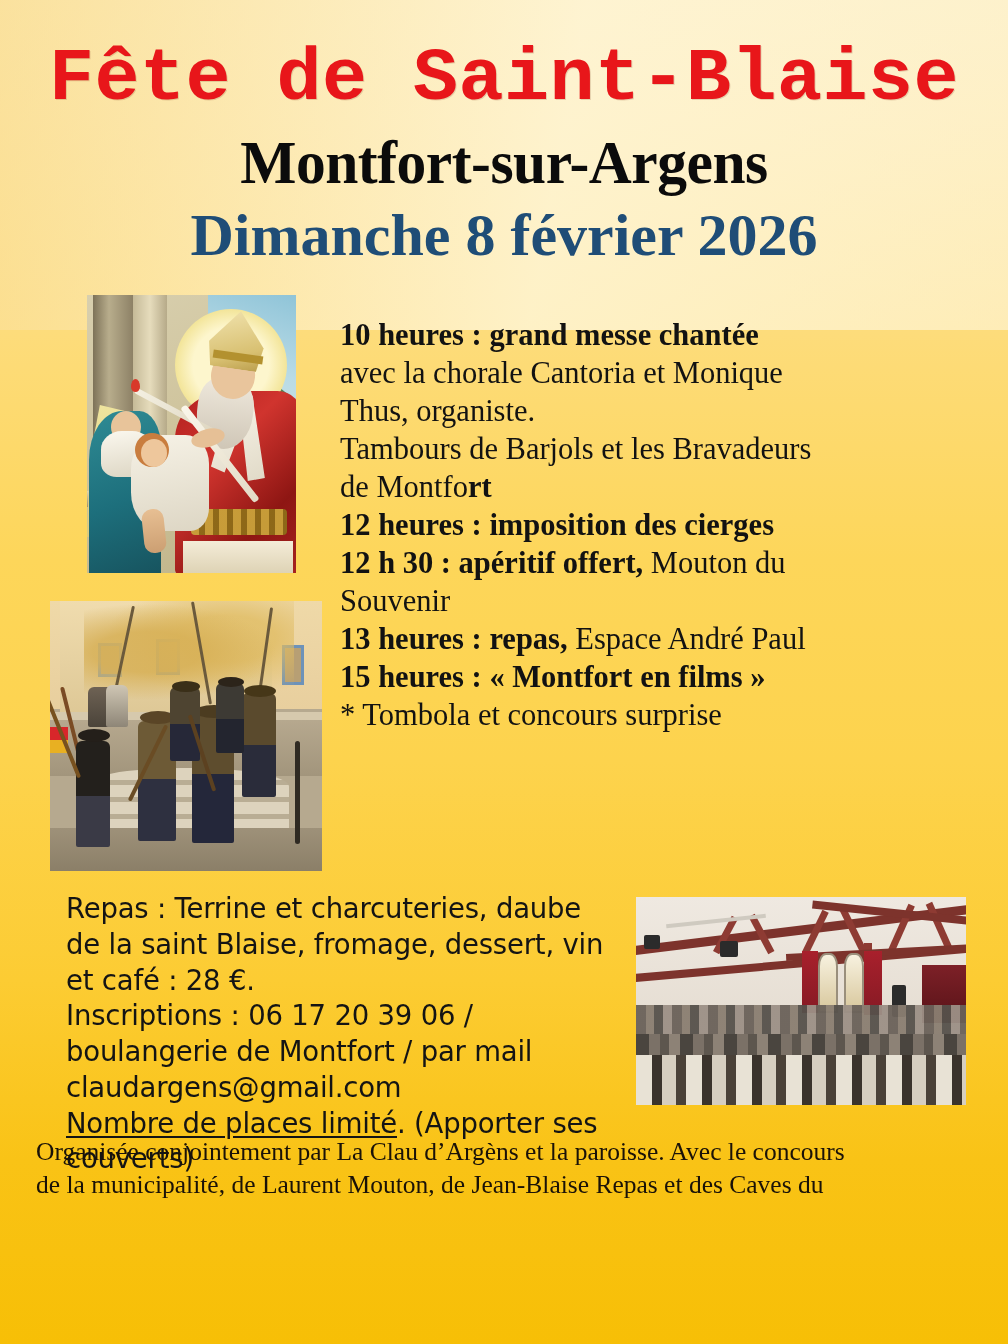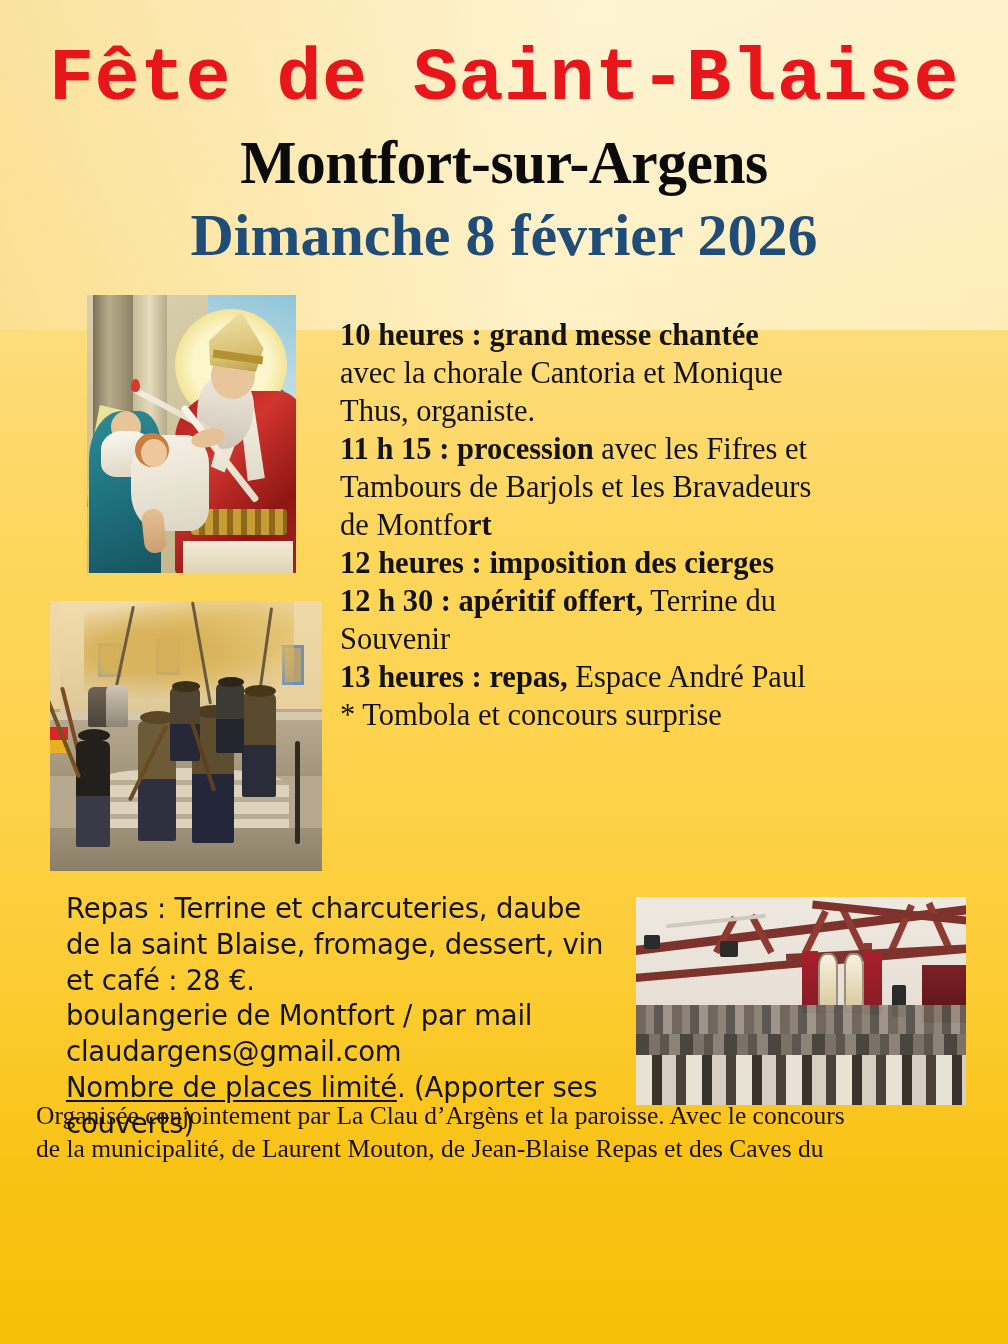--- a/index.html
+++ b/index.html
@@ -366,36 +366,37 @@
         <div class="pr-branch" style="left:150px;top:112px;width:4px;height:80px;background:#5c4120;transform:rotate(-18deg);"></div>
         <div class="pr-branch" style="left:10px;top:88px;width:4px;height:92px;background:#77511f;transform:rotate(-22deg);"></div>
       </div>
 
     </div>
 
     <div class="programme">
       <span class="line"><b>10 heures : grand messe chantée</b></span>
       <span class="line">avec la chorale Cantoria et Monique</span>
       <span class="line">Thus, organiste.</span>
-      <span class="line"><b>11 h 15 : procession</b><span> avec les Fifres et</span></span>
       <span class="line">Tambours de Barjols et les Bravadeurs</span>
       <span class="line"><span>de Montfo</span><b>rt</b></span>
       <span class="line"><b>12 heures : imposition des cierges</b></span>
-      <span class="line"><b>12 h 30 : apéritif offert,</b><span> Terrine du</span></span>
+      <span class="line"><b>12 h 30 : apéritif offert,</b><span> Mouton du</span></span>
       <span class="line">Souvenir</span>
       <span class="line"><b>13 heures : repas,</b><span> Espace André Paul</span></span>
+      <span class="line"><b>15 heures : « Montfort en films »</b></span>
       <span class="line">* Tombola et concours surprise</span>
     </div>
   </div>
 
   <div class="lower">
     <div class="meal-block">
       <span class="line">Repas : Terrine et charcuteries, daube</span>
       <span class="line">de la saint Blaise, fromage, dessert, vin</span>
       <span class="line">et café : 28 €.</span>
+      <span class="line">Inscriptions : 06 17 20 39 06 /</span>
       <span class="line">boulangerie de Montfort / par mail</span>
       <span class="line">claudargens@gmail.com</span>
       <span class="line"><span class="u">Nombre de places limité</span><span>. (Apporter ses</span></span>
       <span class="line">couverts)</span>
     </div>
 
     <div class="banquet-wrap">
       <div class="photo banquet">
         <div class="bq-wall"></div>
 

